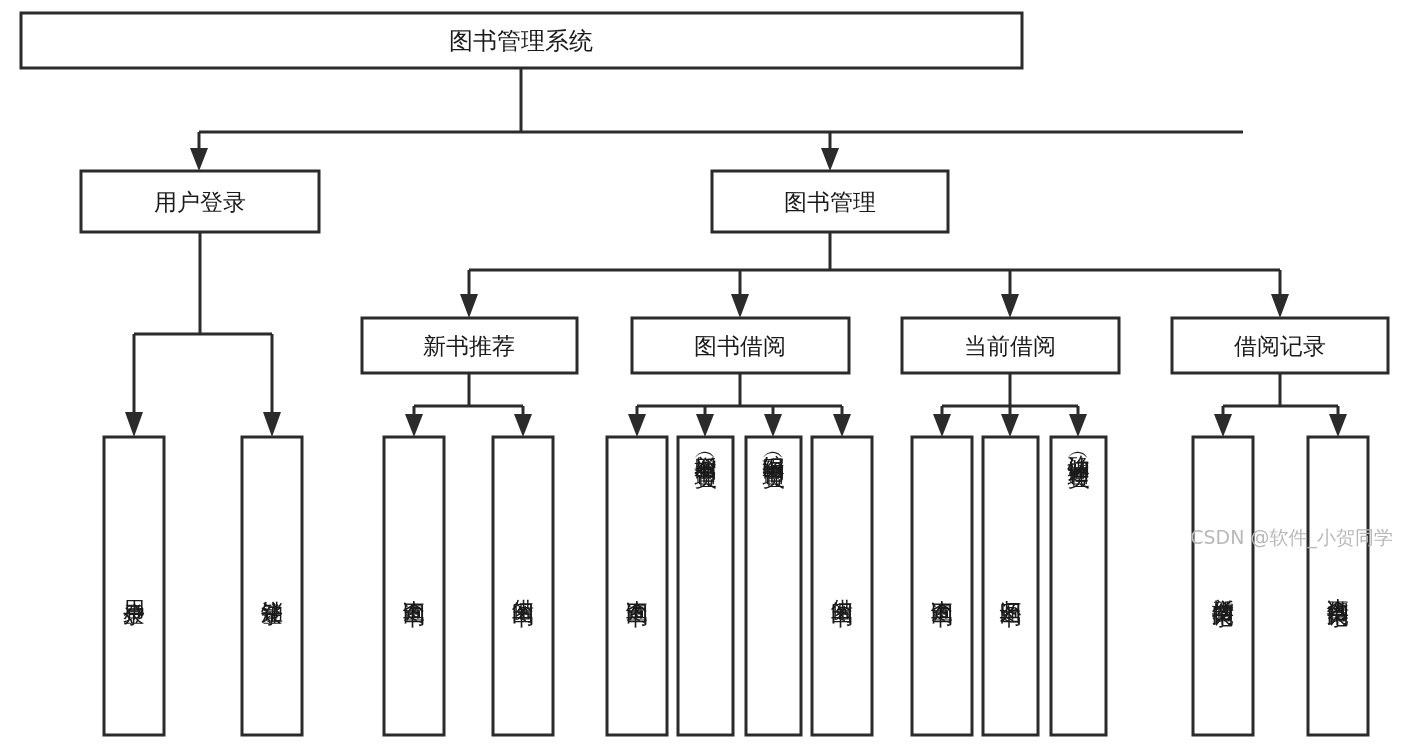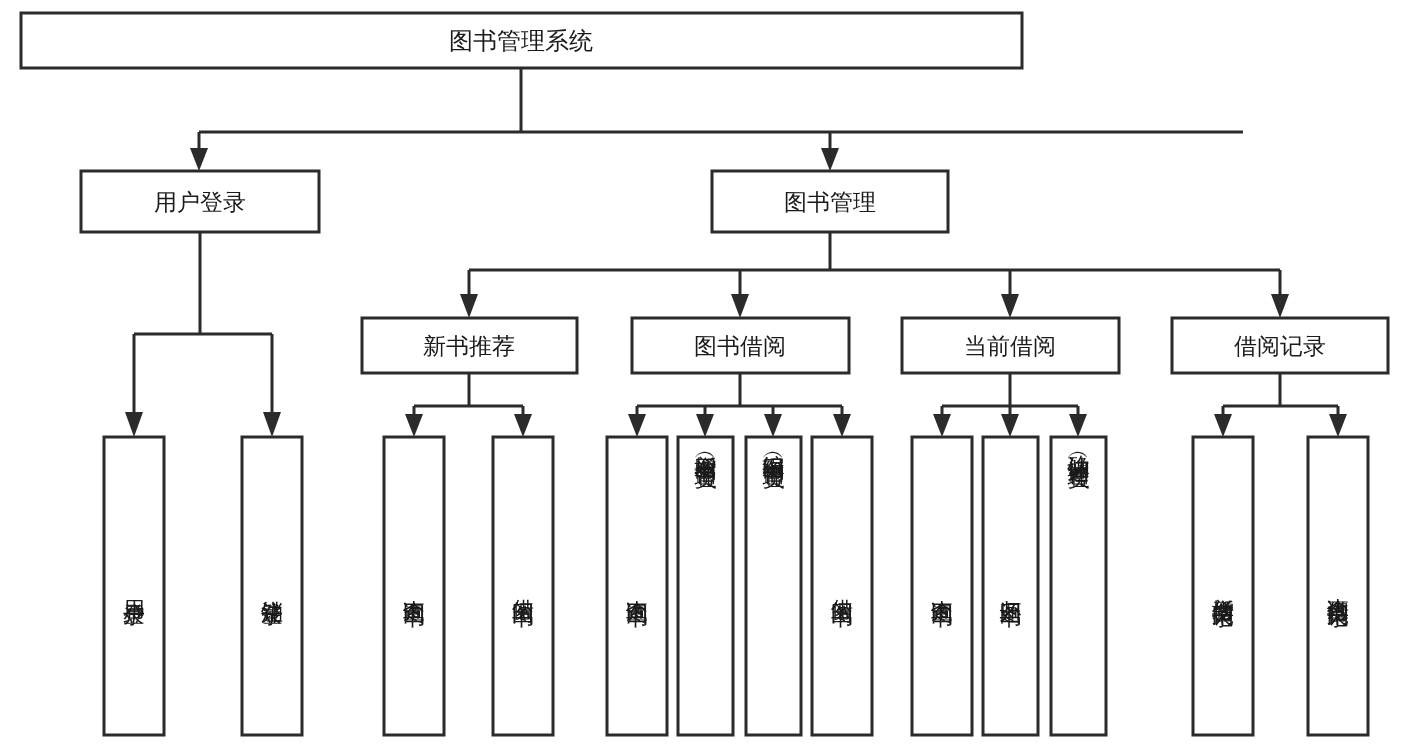--- a/index.html
+++ b/index.html
@@ -264,14 +264,15 @@
   </div>
 
   <div class="v-label-wrap" style="left:1193px; top:437px; width:60px; height:298px;">
     <div class="v-label">新增借阅记录</div>
   </div>
 
   <div class="v-label-wrap" style="left:1308px; top:437px; width:60px; height:298px;">
     <div class="v-label">查询借阅记录</div>
   </div>
 
+  <div class="watermark">CSDN @软件_小贺同学</div>
 
 </div>
 
 </body></html>

